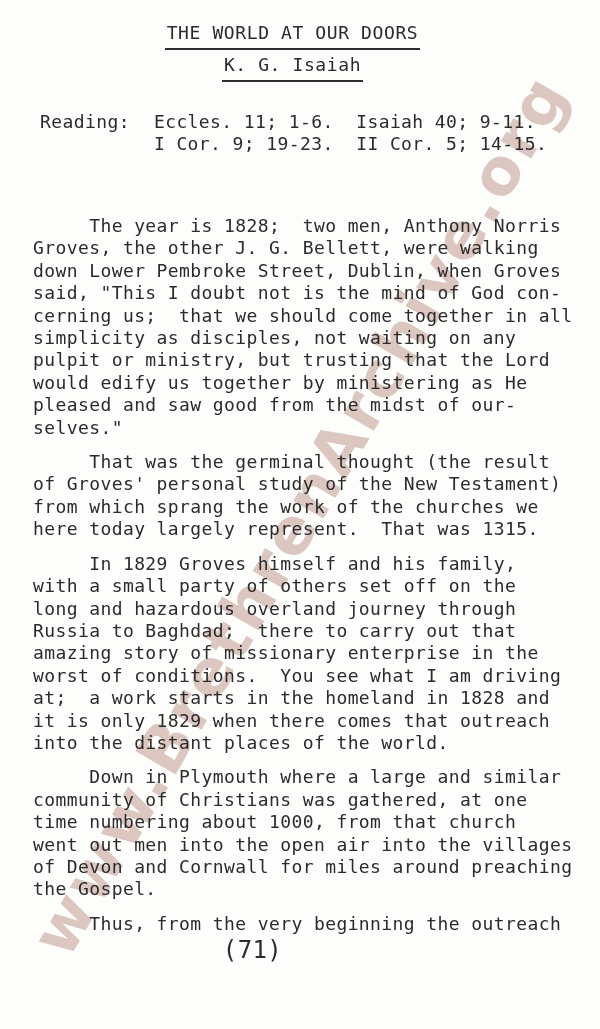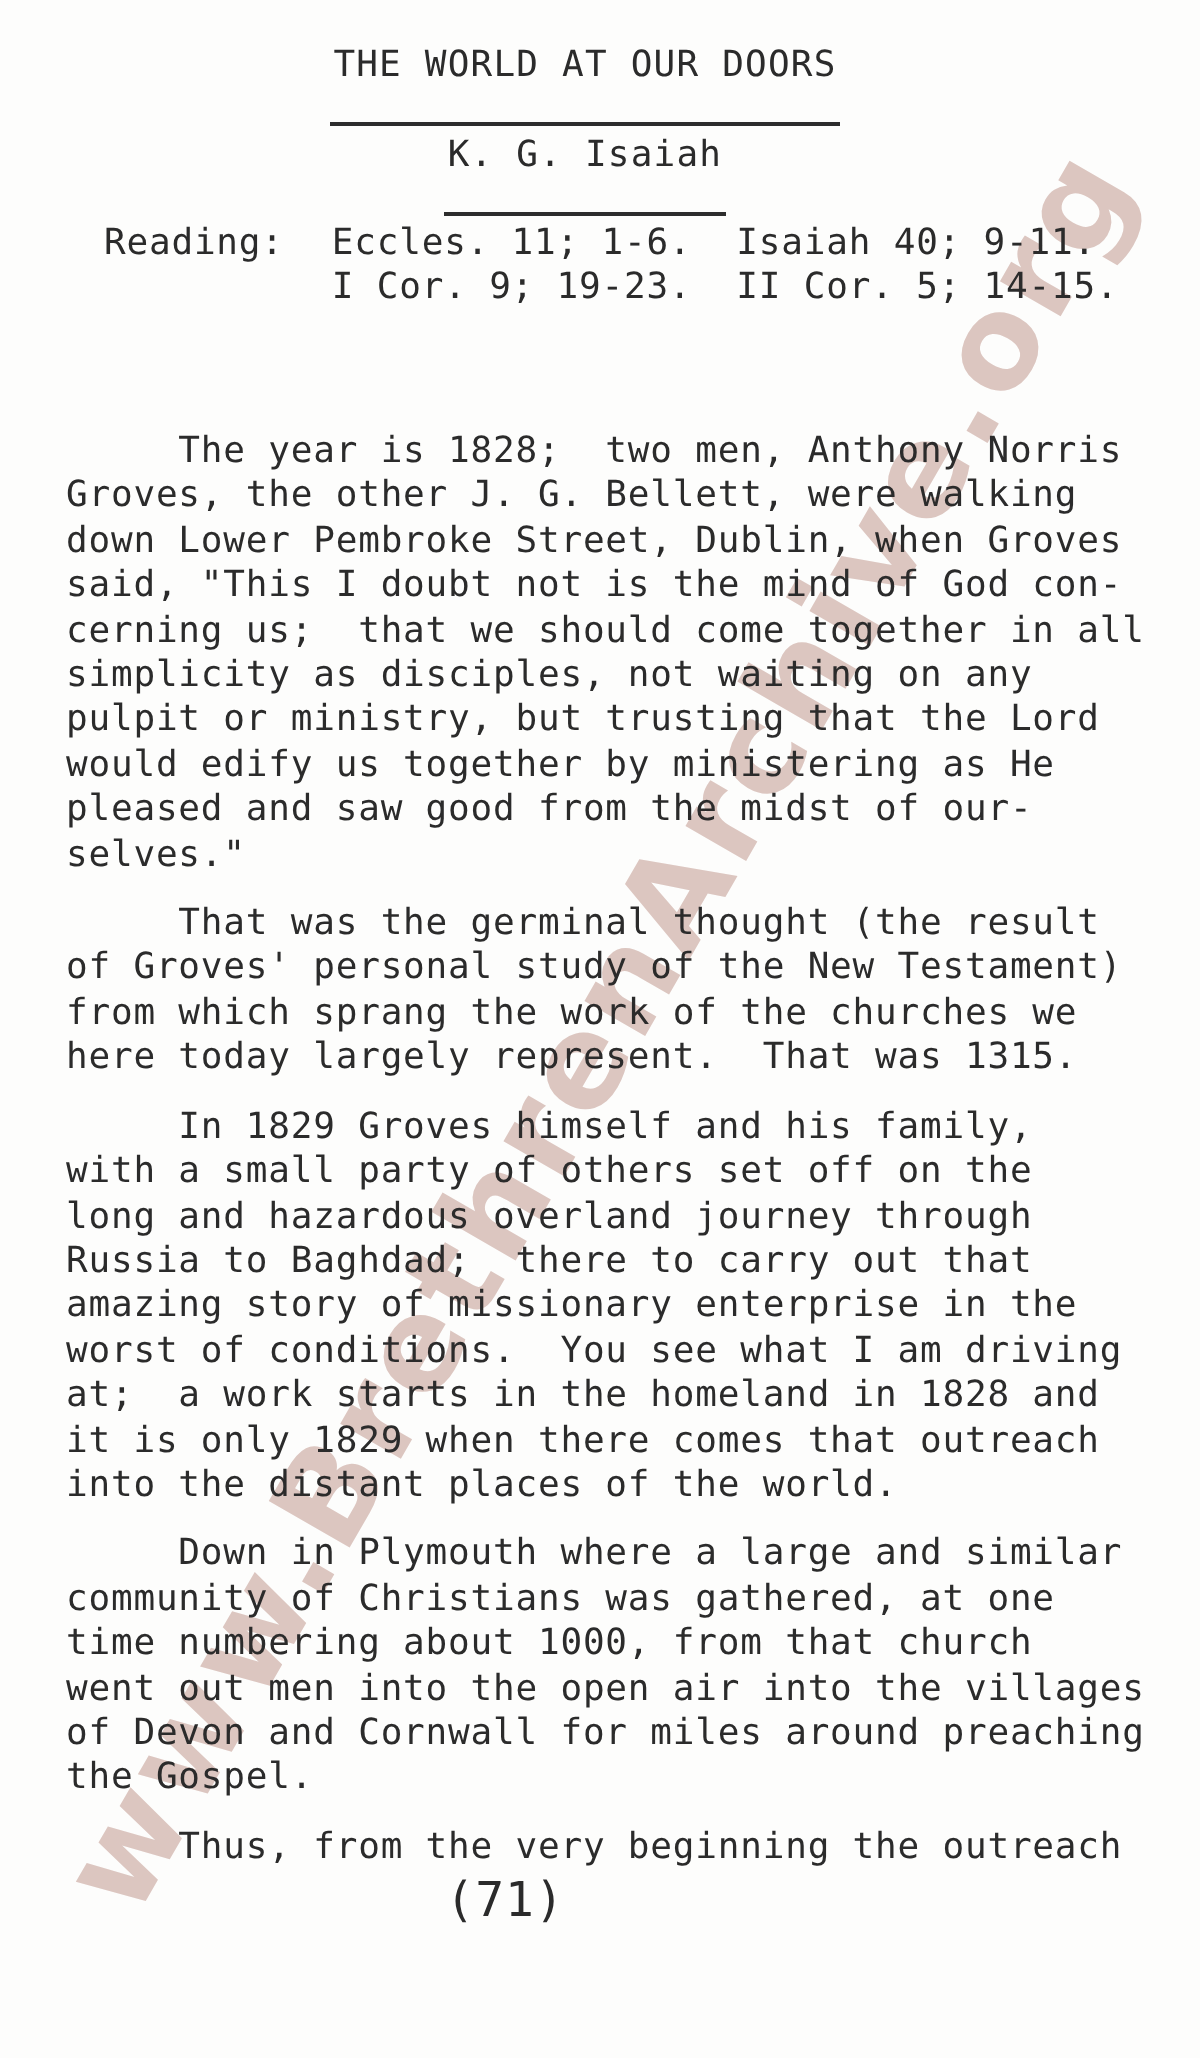--- a/index.html
+++ b/index.html
@@ -41,26 +41,26 @@
     left: 0;
     width: 585px;
     text-align: center;
     font-size: 18px;
     line-height: 29px;
     letter-spacing: 0.6px;
   }
   .underline {
     display: inline-block;
     border-bottom: 2px solid #2d2d2d;
-    padding: 0 2px 14px 2px;
+    padding: 0 2px 1px 2px;
   }
   .readings {
     position: absolute;
     top: 111px;
-    left: 52px;
+    left: 40px;
     display: flex;
     gap: 24px;
     font-size: 18px;
     line-height: 22.4px;
     letter-spacing: 0.4px;
   }
   .readings .refs div {
     white-space: pre;
   }
   .body-text {

